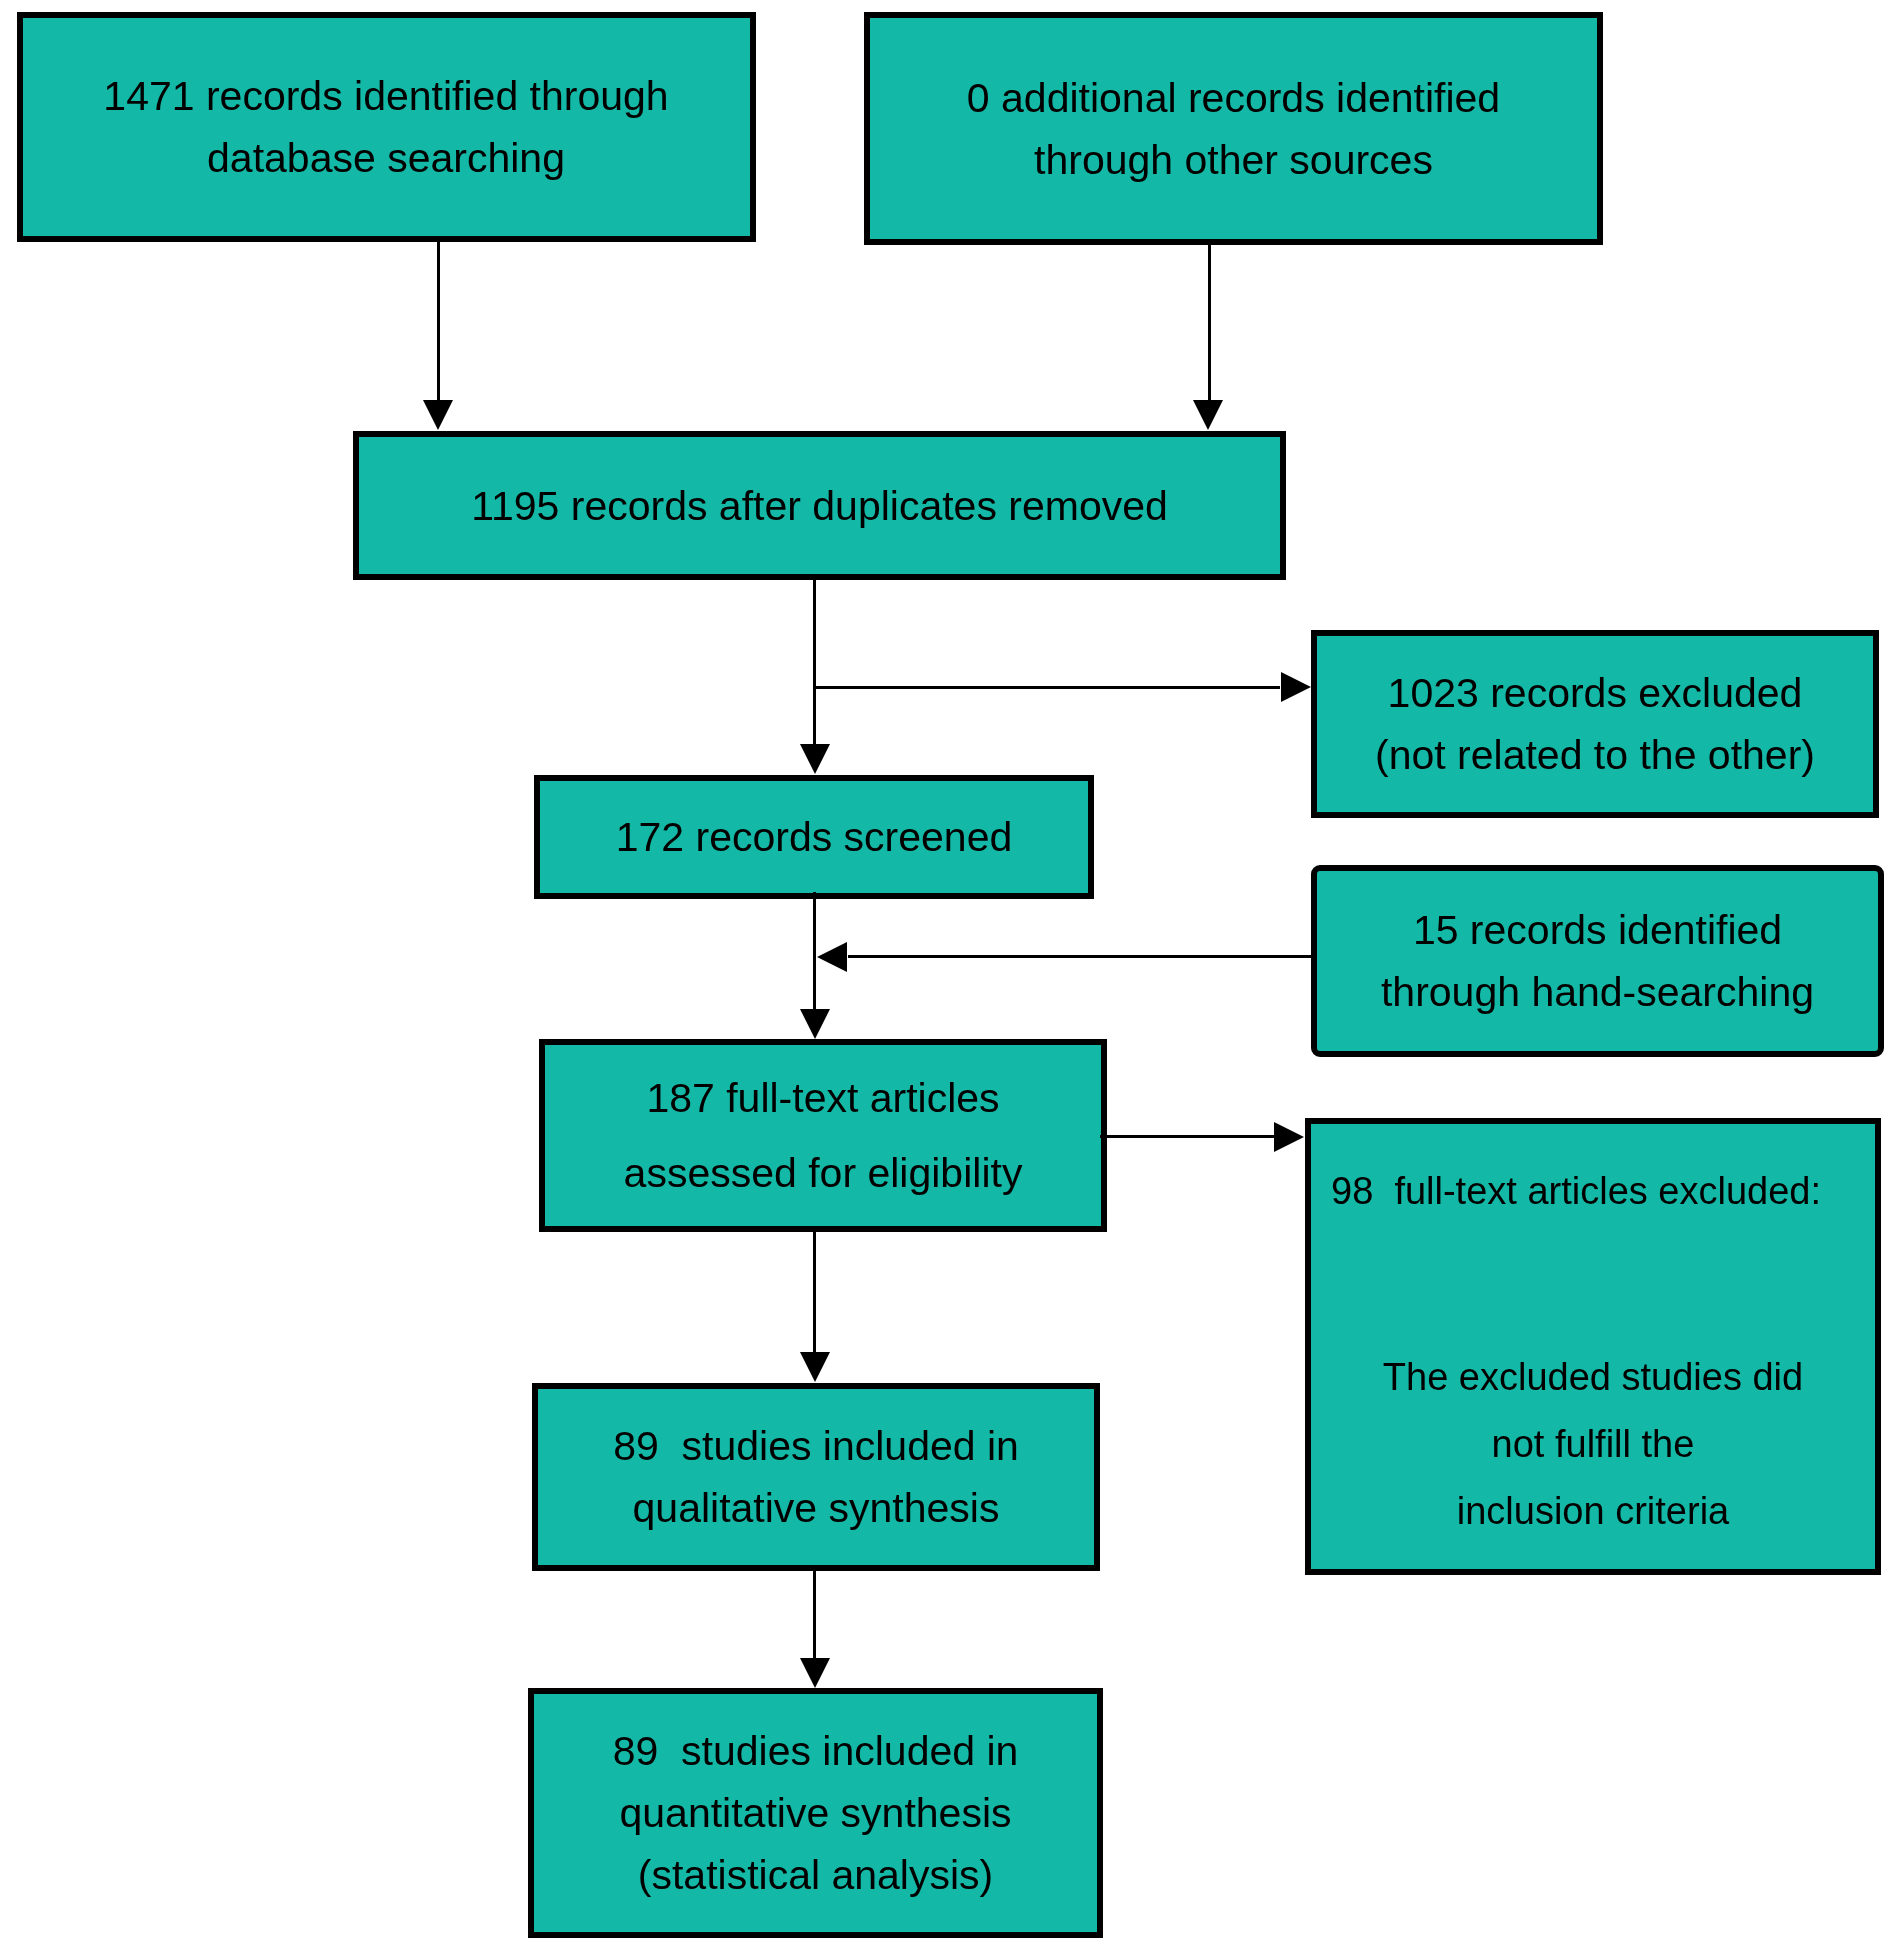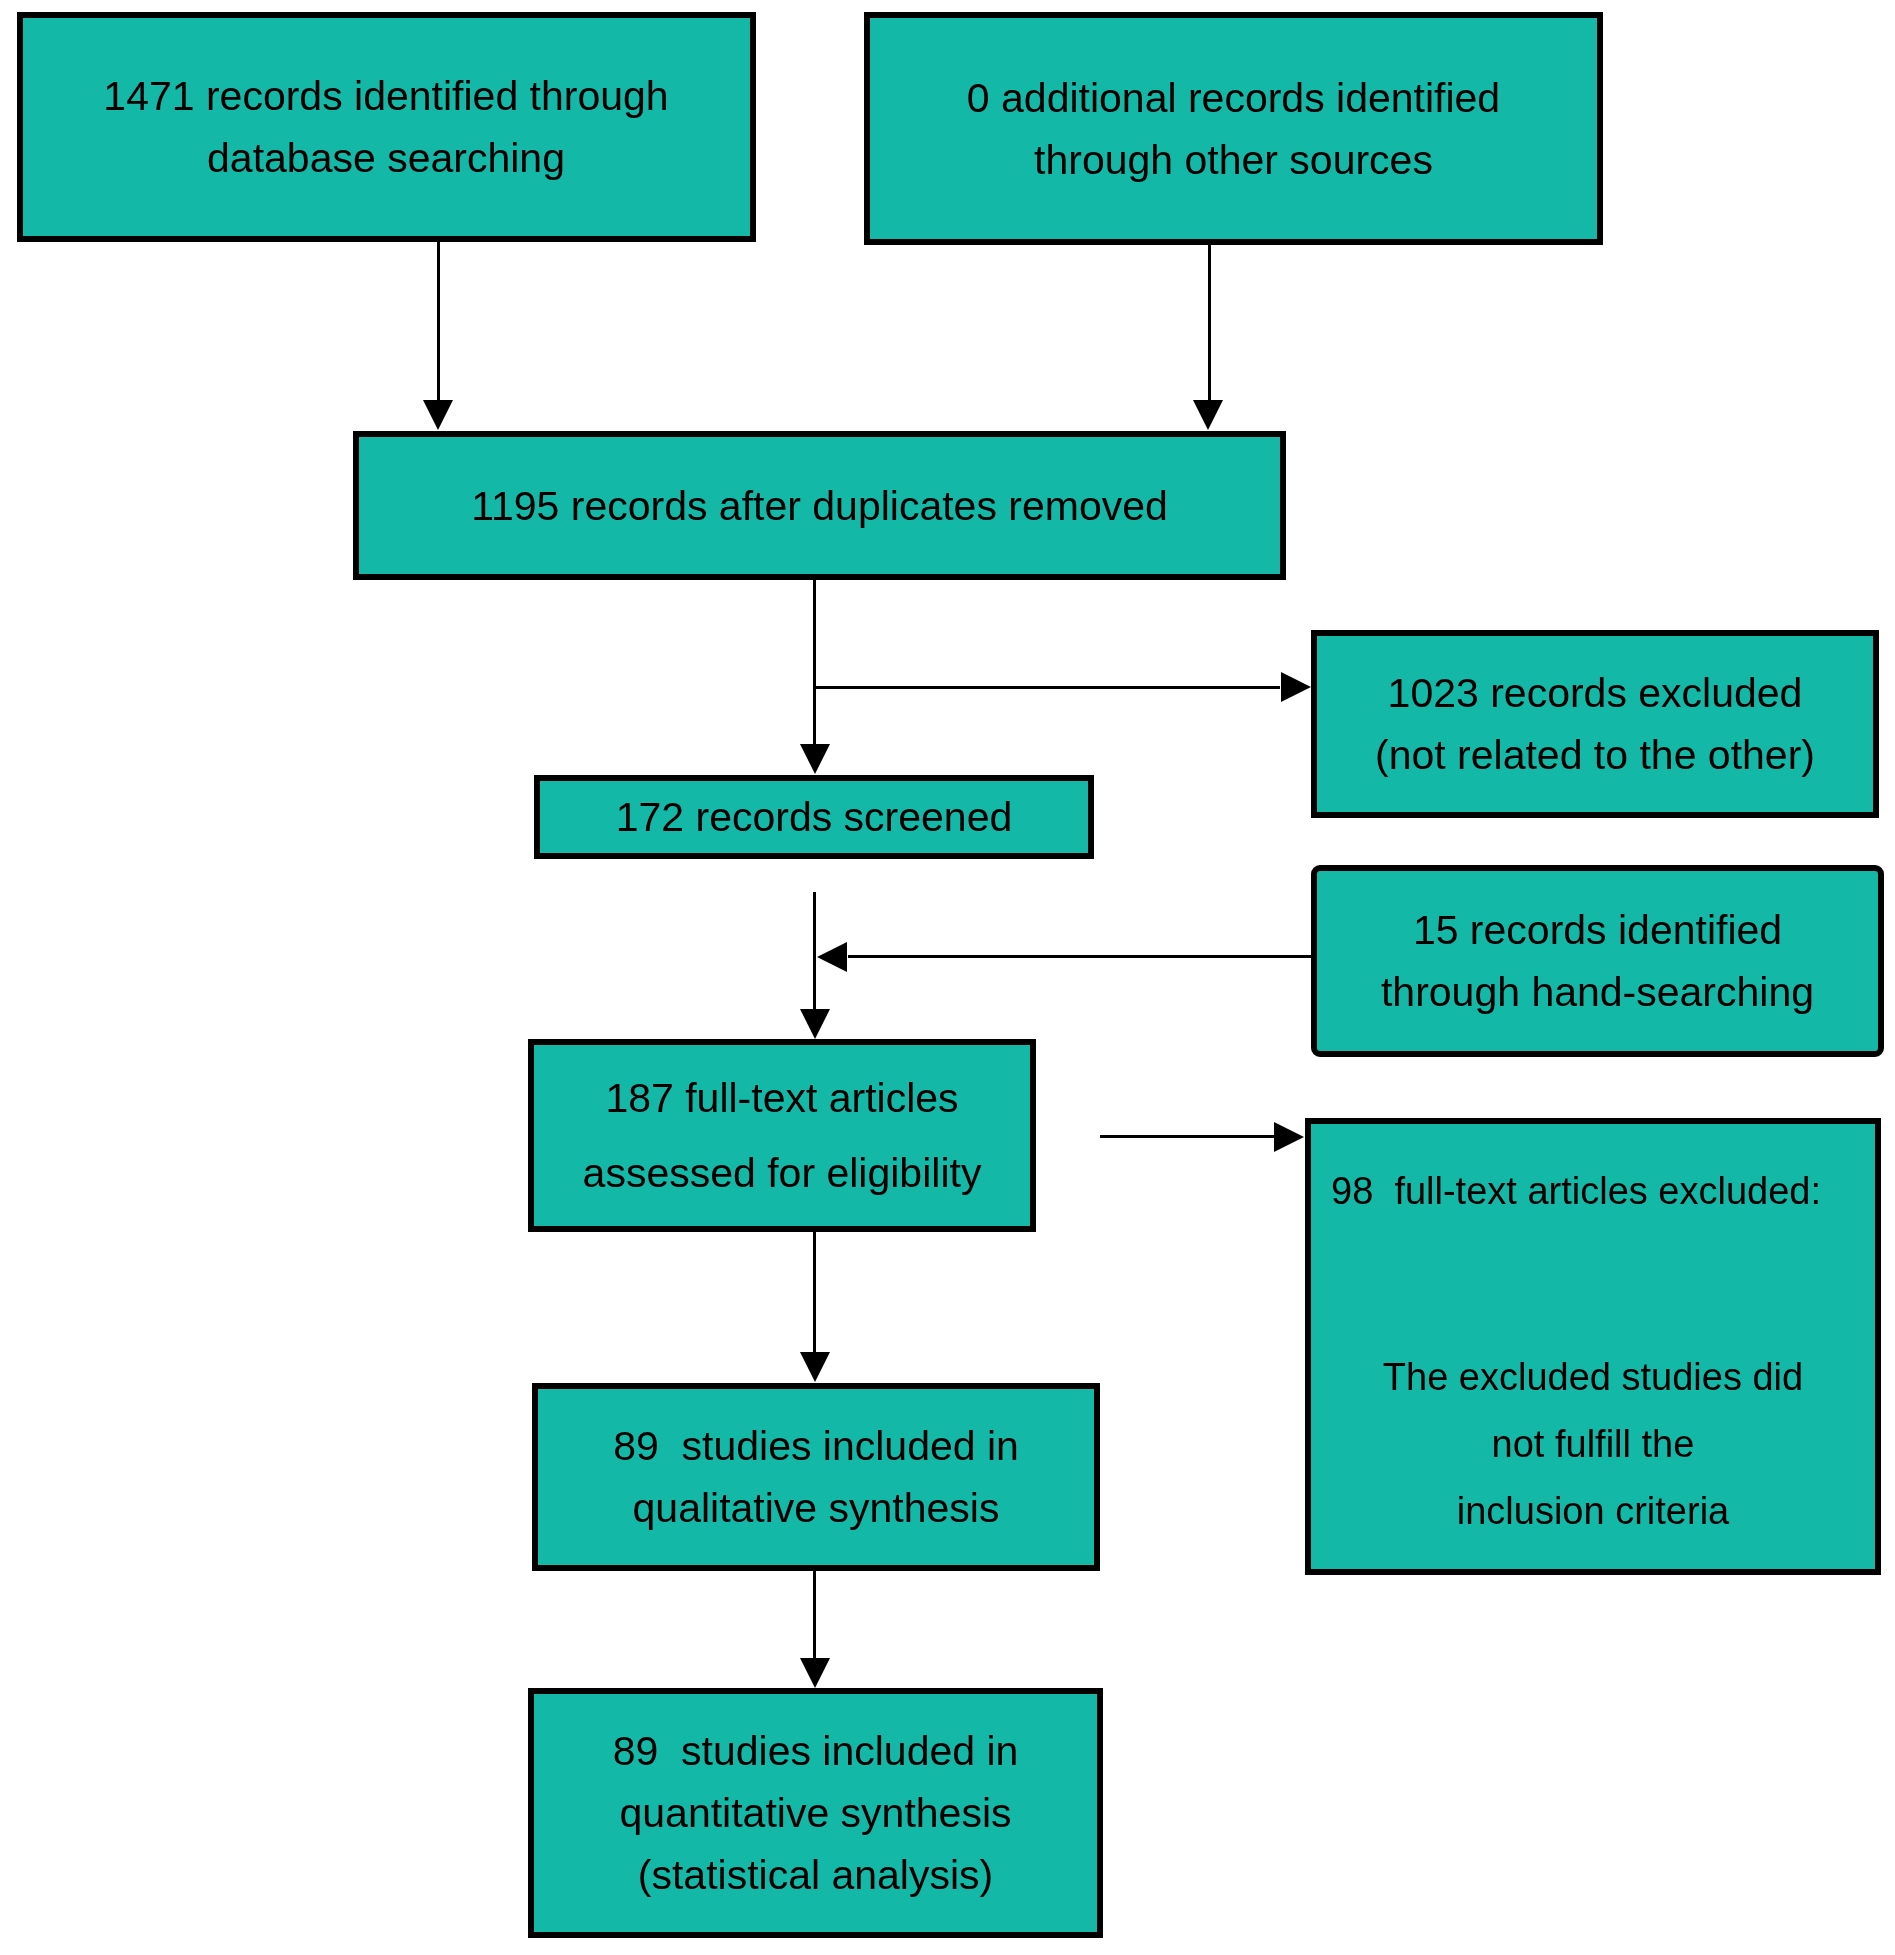--- a/index.html
+++ b/index.html
@@ -29,23 +29,23 @@
               border-left: 30px solid #000; }
   .ah-left  { position: absolute; width: 0; height: 0;
               border-top: 15px solid transparent; border-bottom: 15px solid transparent;
               border-right: 30px solid #000; }
 
   
   #box-a { left: 16.5px;   top: 12px;   width: 739px; height: 230px; }
   #box-b { left: 864px; top: 12px;   width: 739px; height: 233px; }
   #box-c { left: 353px;  top: 431px;  width: 933px; height: 149px; }
   #box-d { left: 1311px; top: 630px;  width: 568px;  height: 188px; }
-  #box-e { left: 534px;  top: 775px; width: 560px;  height: 84px; }
+  #box-e { left: 534px;  top: 775px; width: 560px;  height: 124px; }
   #box-f { left: 1311px; top: 865px; width: 573px;  height: 192px; border-radius: 9px; }
-  #box-g { left: 528px;  top: 1039px; width: 508px;  height: 193px; gap: 13px; }
+  #box-g { left: 539px;  top: 1039px; width: 568px;  height: 193px; gap: 13px; }
   #box-h { left: 1305px; top: 1118px; width: 576px;  height: 457px;
            justify-content: center; align-items: stretch; font-size: 38px; }
   #box-i { left: 532px;  top: 1383px; width: 568px;  height: 188px; }
   #box-j { left: 528px;  top: 1688px; width: 575px;  height: 250px; }
 
   #box-h .excl-title { text-align: left; padding: 17px 6.6px 0 20px; line-height: 53px; }
   #box-h .excl-body  { margin-top: 126px; text-align: center; line-height: 67px; }
 
   
   #c1-shaft { left: 437px;  top: 242px;  height: 163px; }

